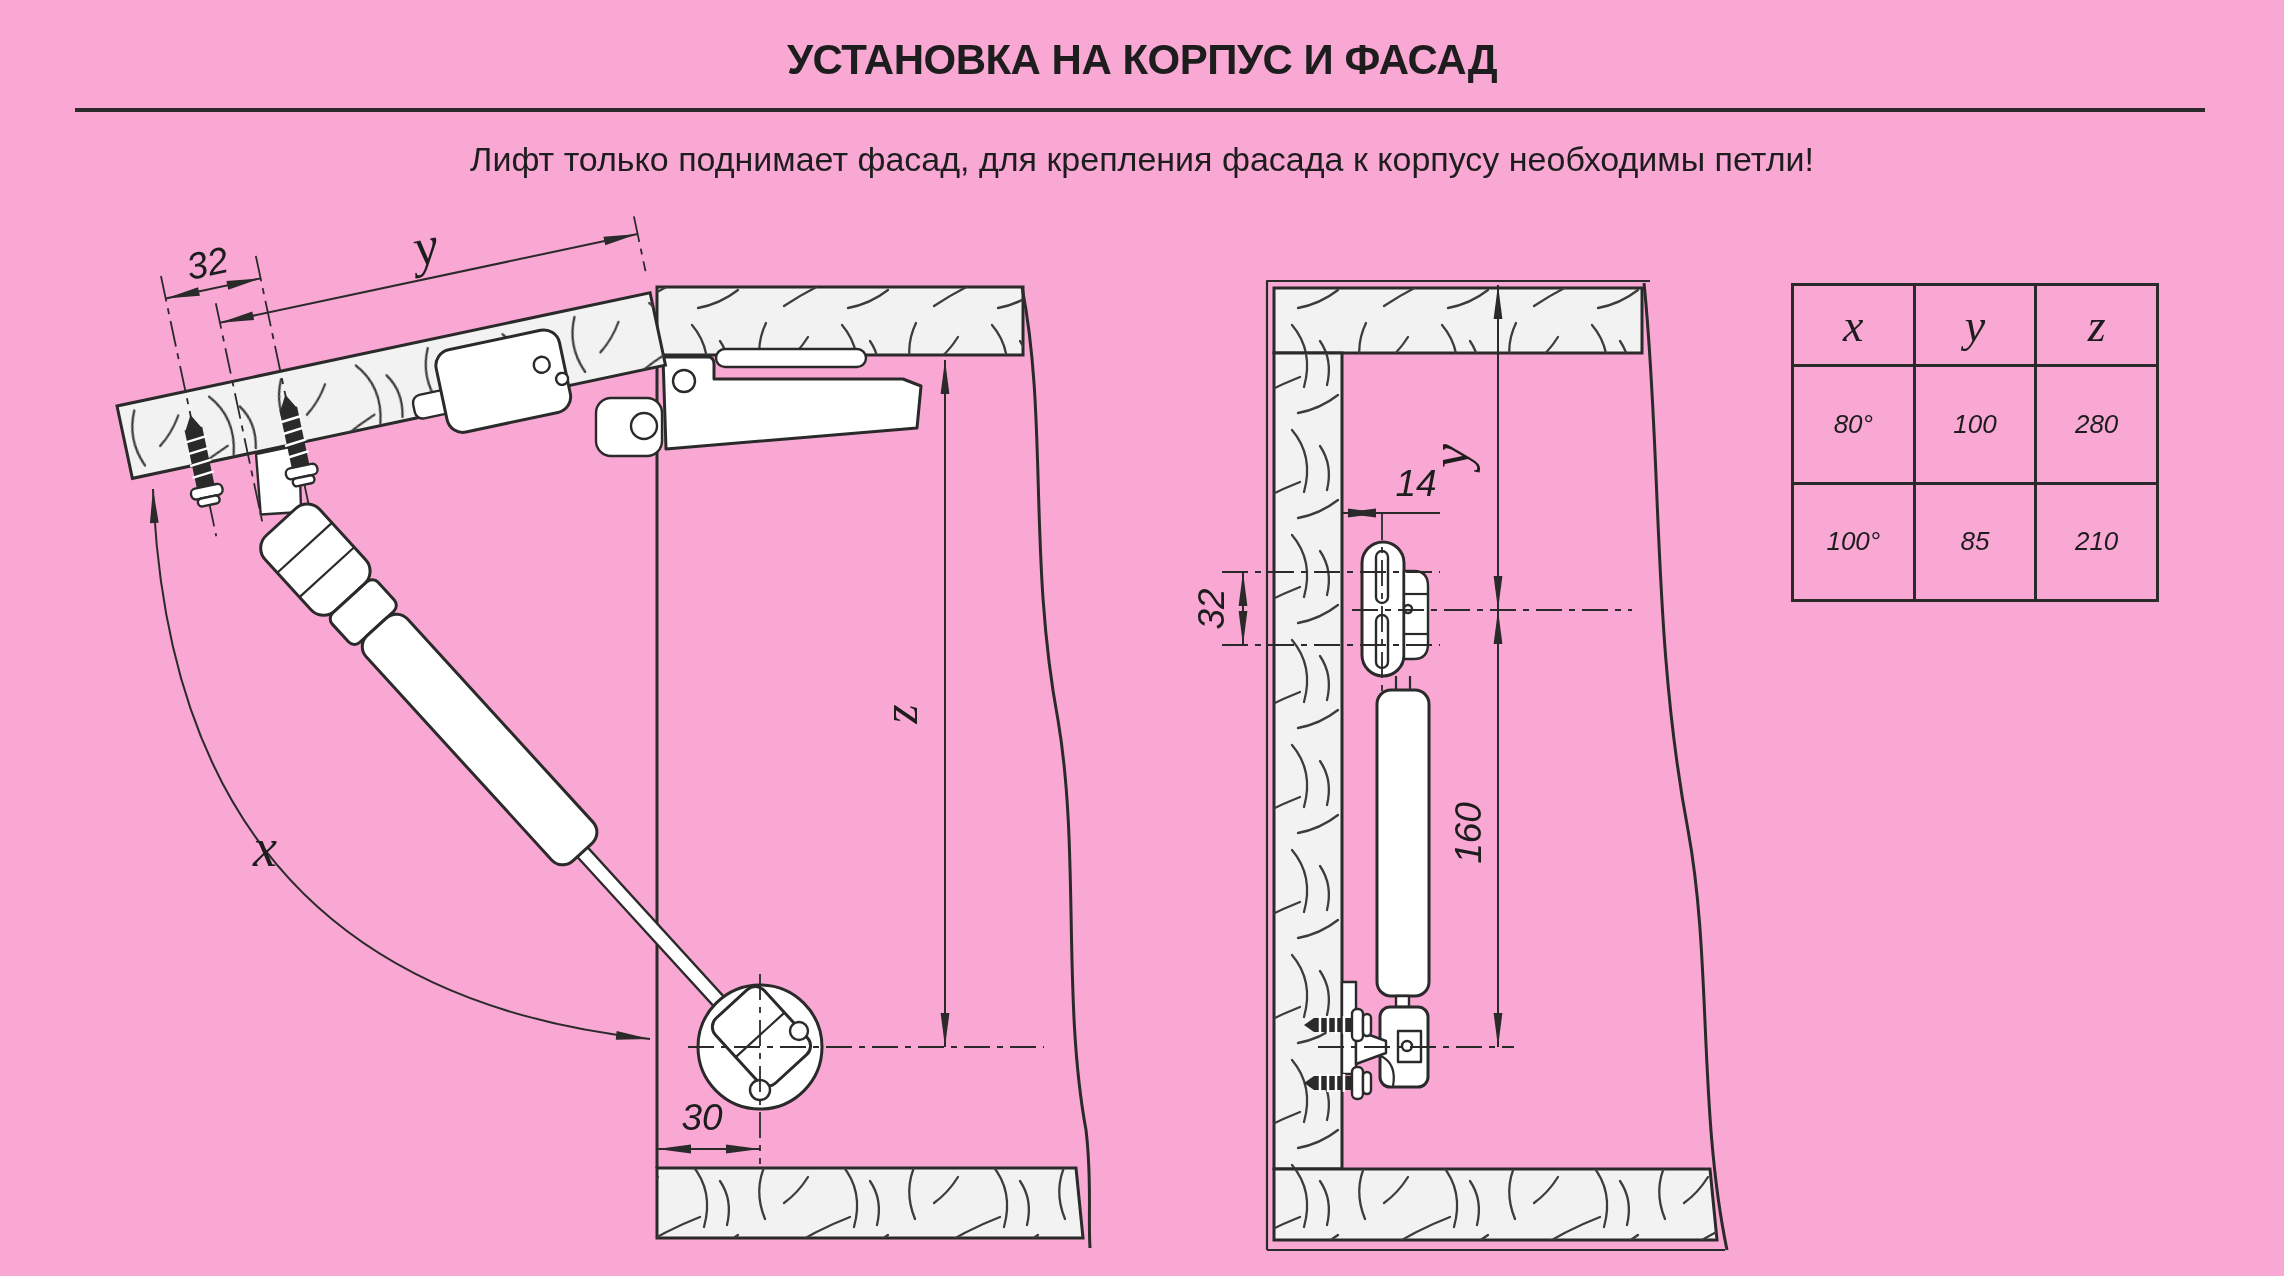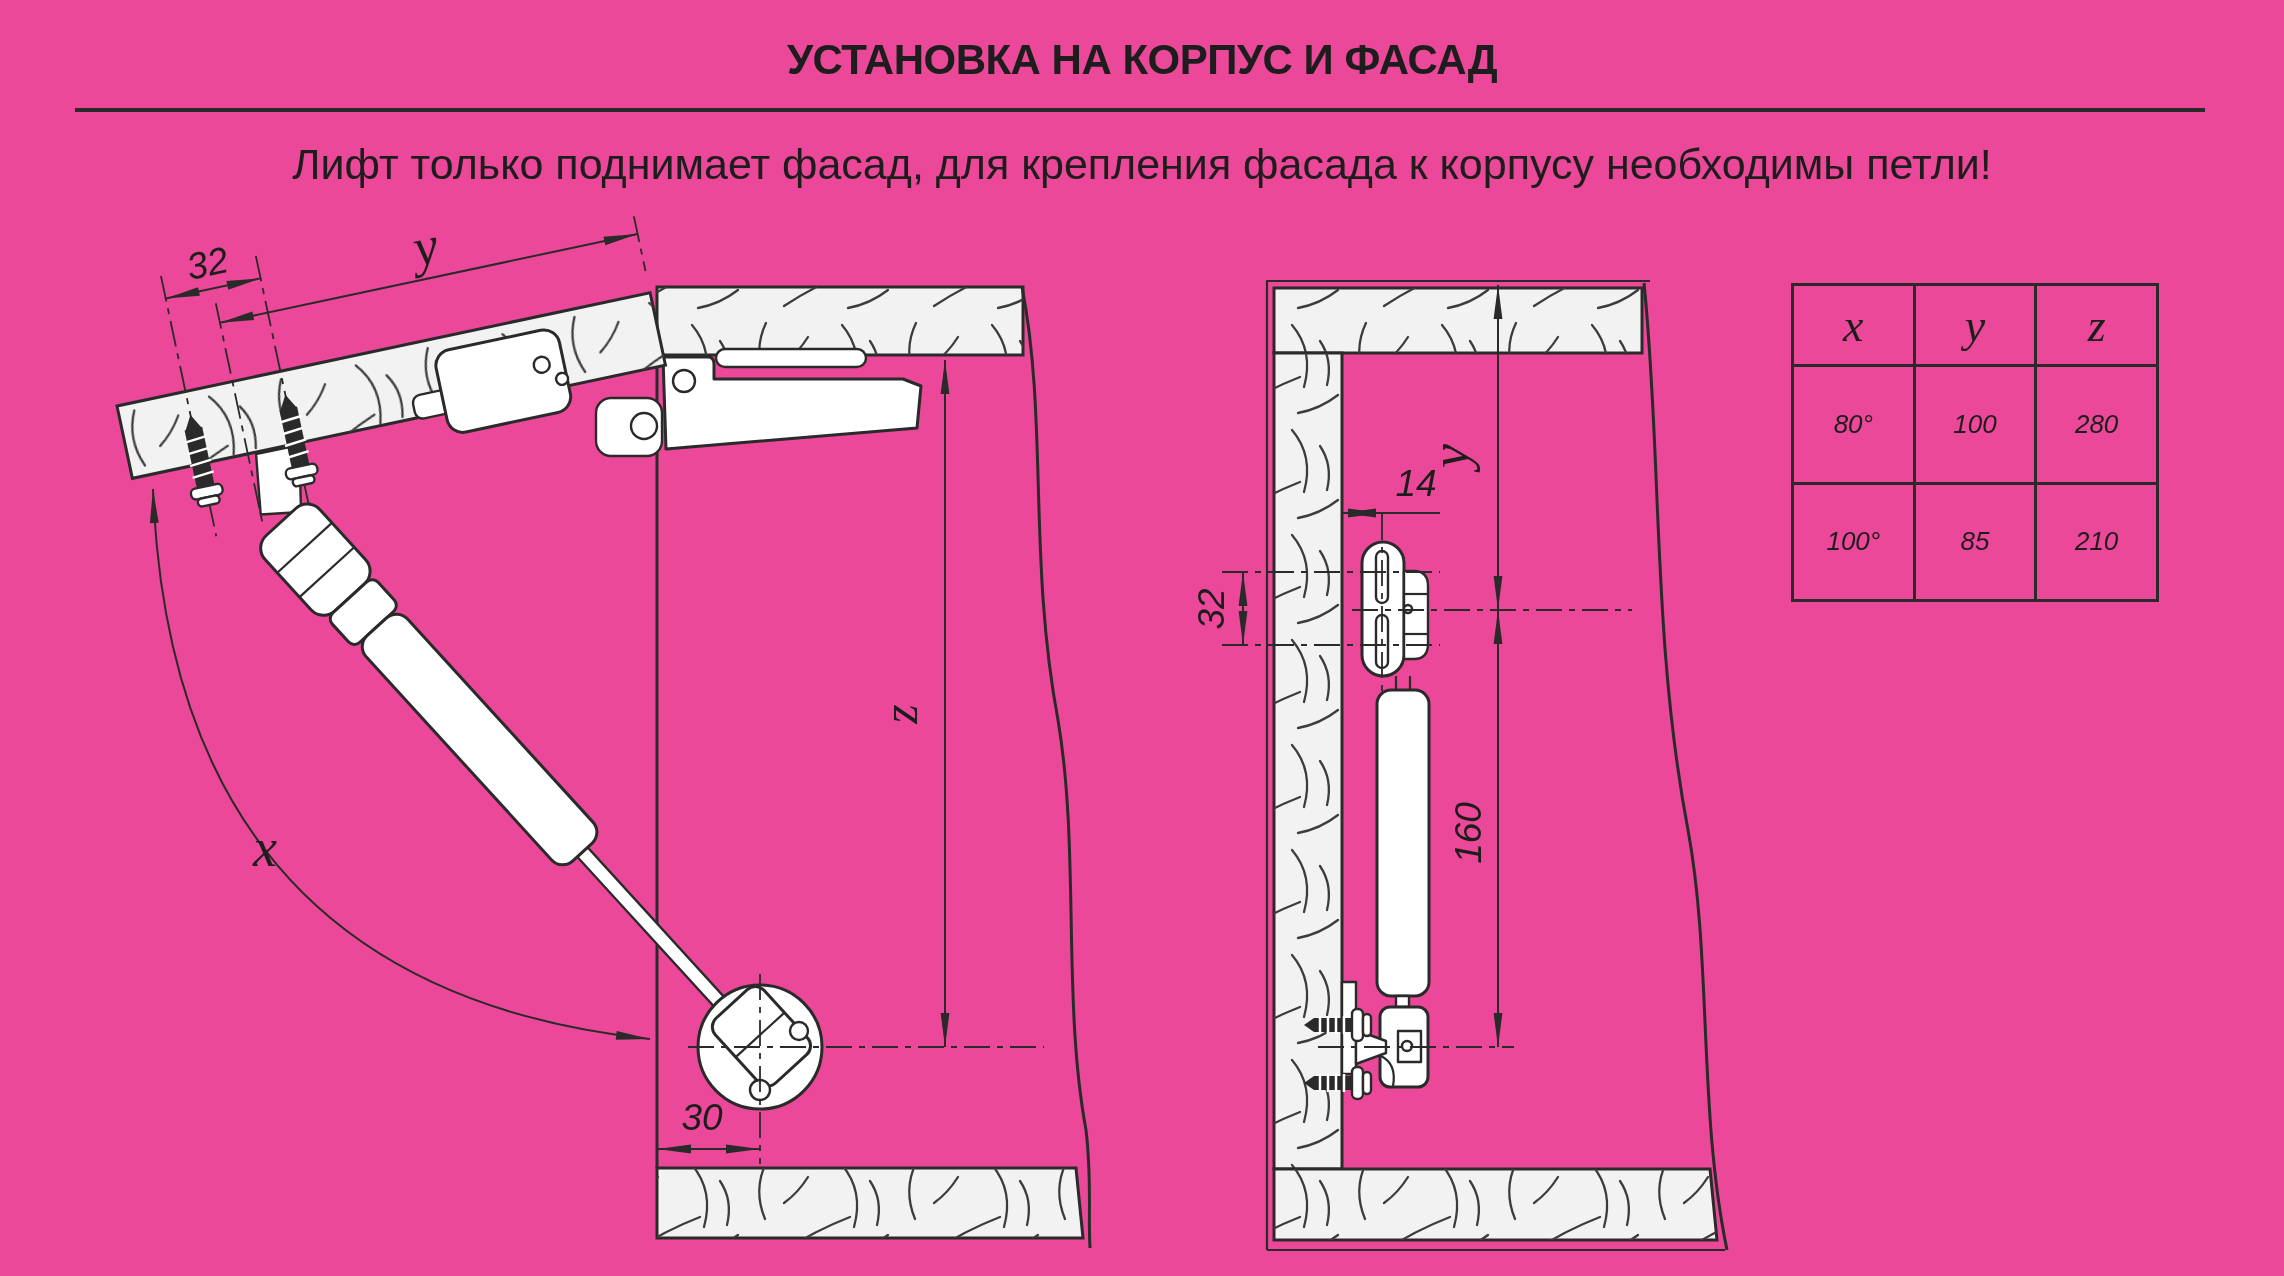--- a/index.html
+++ b/index.html
@@ -1,31 +1,31 @@
 <!DOCTYPE html>
 <html><head>
 <meta charset="utf-8">
 <style>
   html,body { margin:0; padding:0; background:#fff; }
   #page {
-    position:relative; width:2284px; height:1276px; background:#ec4899;
+    position:relative; width:2284px; height:1276px; background:#f9a8d4;
     font-family:"Liberation Sans", sans-serif; color:#1d1d1d; overflow:hidden;
   }
   #title {
     position:absolute; left:0; top:36px; width:100%;
     text-align:center; font-size:42px; font-weight:bold; letter-spacing:-0.5px;
     color:#1d1d1d;
   }
   #rule {
     position:absolute; left:75px; top:108px; width:2130px; height:4px;
     background:#2a2a2a;
   }
   #subtitle {
     position:absolute; left:0; top:140px; width:100%;
-    text-align:center; font-size:43px; color:#1d1d1d;
+    text-align:center; font-size:34px; color:#1d1d1d;
   }
   svg#drawing { position:absolute; left:0; top:0; }
 
   .panel { fill:#f2f2f2; stroke:#2a2a2a; stroke-width:3; }
   .grain { fill:url(#grain); stroke:none; }
   .ol  { fill:none; stroke:#2a2a2a; stroke-width:3; stroke-linejoin:round; }
   .ol2 { fill:none; stroke:#2a2a2a; stroke-width:2.2; stroke-linejoin:round; }
   .wh  { fill:#fff; stroke:#2a2a2a; stroke-width:3; stroke-linejoin:round; }
   .wh2 { fill:#fff; stroke:#2a2a2a; stroke-width:2.4; stroke-linejoin:round; }
   .dk  { fill:#2a2a2a; stroke:none; }

